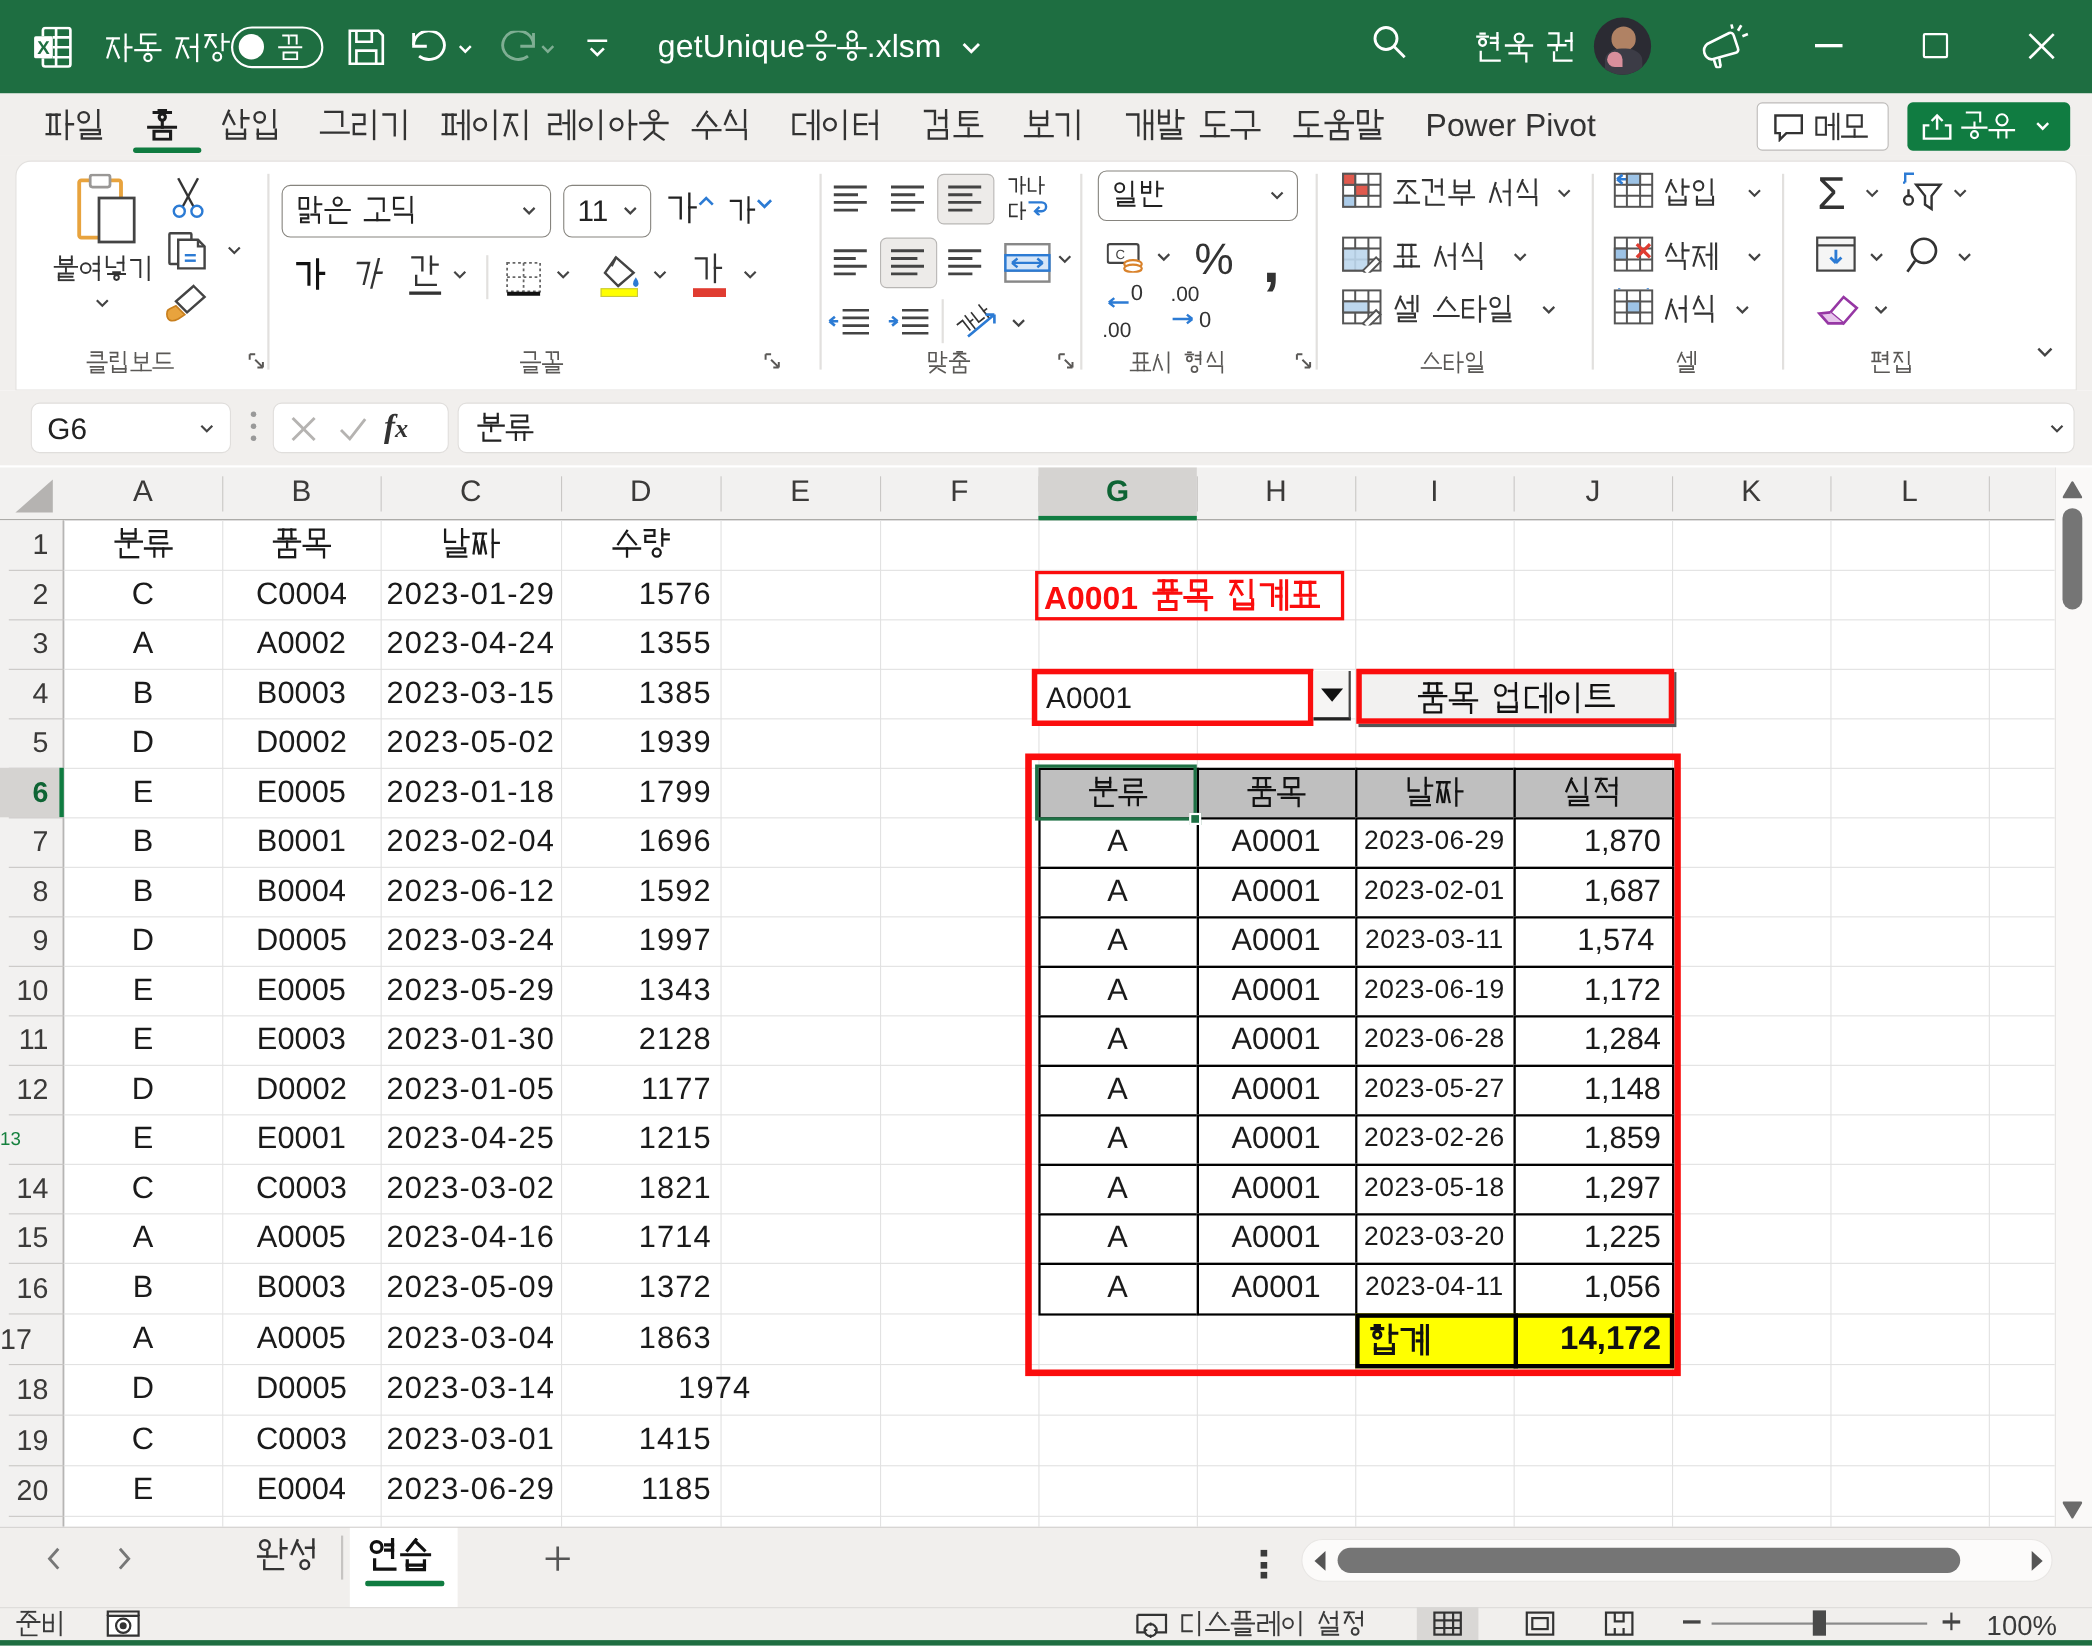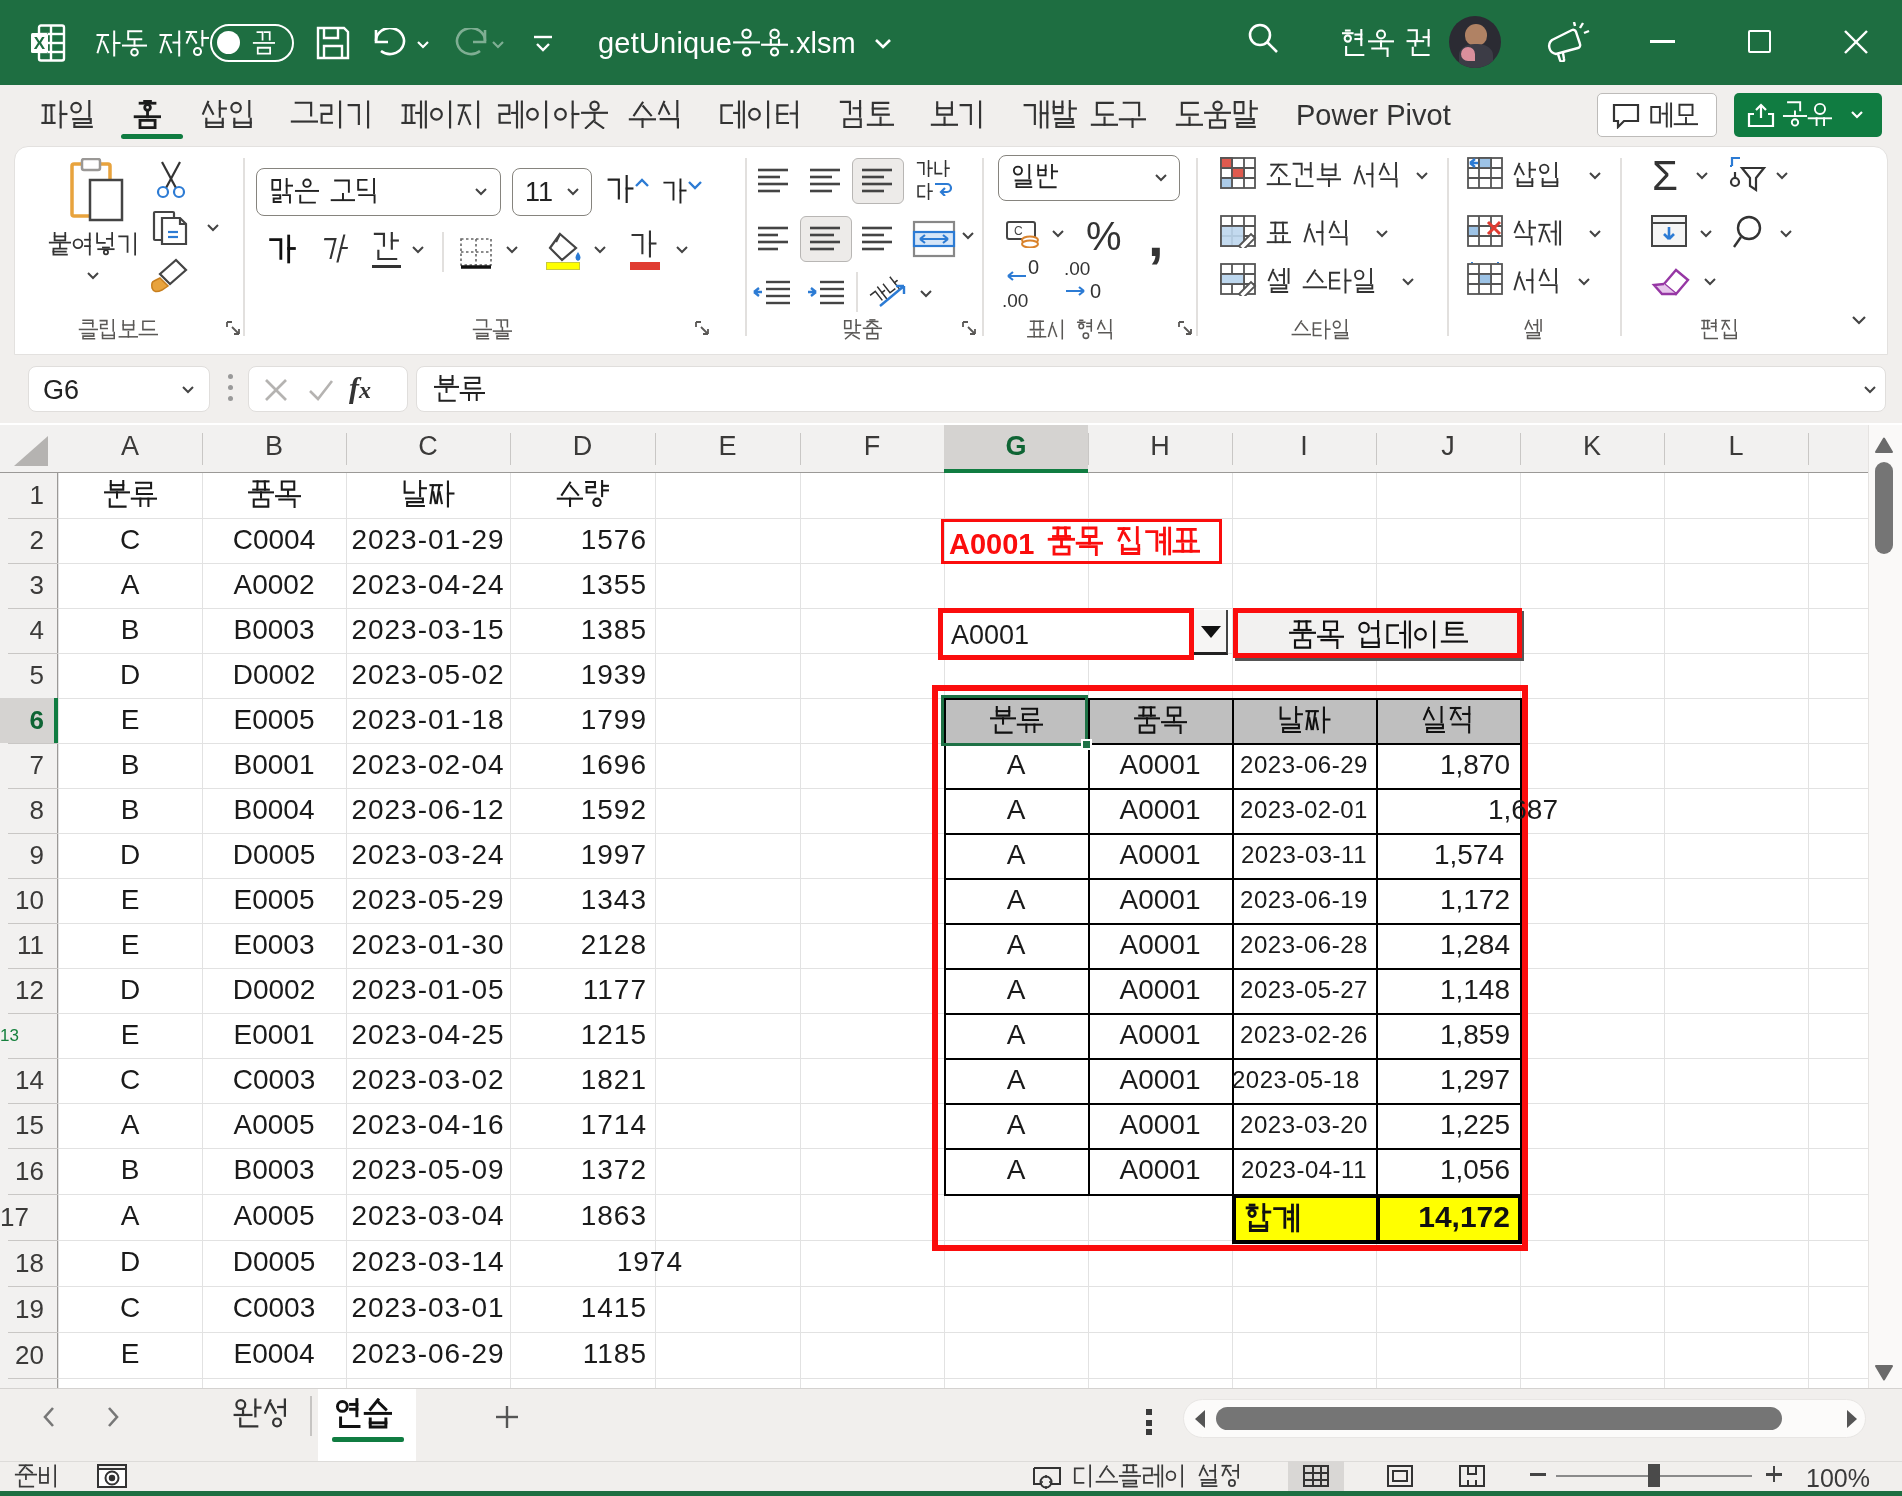--- a/index.html
+++ b/index.html
@@ -1283,21 +1283,21 @@
 <div style="position:absolute;left:1088px;top:743px;width:144px;height:45px;line-height:43px;font-size:28px;color:#1a1a1a;text-align:center;">A0001</div>
 <div style="position:absolute;left:1232px;top:743px;width:144px;height:45px;line-height:43px;font-size:24px;color:#1a1a1a;text-align:center;letter-spacing:0.5px;">2023-06-29</div>
 <div style="position:absolute;left:1376px;top:743px;width:144px;height:45px;line-height:43px;font-size:28px;color:#1a1a1a;text-align:right;padding-right:10px;">1,870</div>
 <div style="position:absolute;left:944px;top:788px;width:146px;height:47px;border:2px solid #000;background:#fff"></div>
 <div style="position:absolute;left:1088px;top:788px;width:146px;height:47px;border:2px solid #000;background:#fff"></div>
 <div style="position:absolute;left:1232px;top:788px;width:146px;height:47px;border:2px solid #000;background:#fff"></div>
 <div style="position:absolute;left:1376px;top:788px;width:146px;height:47px;border:2px solid #000;background:#fff"></div>
 <div style="position:absolute;left:944px;top:788px;width:144px;height:45px;line-height:43px;font-size:28px;color:#1a1a1a;text-align:center;">A</div>
 <div style="position:absolute;left:1088px;top:788px;width:144px;height:45px;line-height:43px;font-size:28px;color:#1a1a1a;text-align:center;">A0001</div>
 <div style="position:absolute;left:1232px;top:788px;width:144px;height:45px;line-height:43px;font-size:24px;color:#1a1a1a;text-align:center;letter-spacing:0.5px;">2023-02-01</div>
-<div style="position:absolute;left:1376px;top:788px;width:144px;height:45px;line-height:43px;font-size:28px;color:#1a1a1a;text-align:right;padding-right:10px;margin-left:48px;">1,687</div>
+<div style="position:absolute;left:1376px;top:788px;width:144px;height:45px;line-height:43px;font-size:28px;color:#1a1a1a;text-align:right;padding-right:10px;">1,687</div>
 <div style="position:absolute;left:944px;top:833px;width:146px;height:47px;border:2px solid #000;background:#fff"></div>
 <div style="position:absolute;left:1088px;top:833px;width:146px;height:47px;border:2px solid #000;background:#fff"></div>
 <div style="position:absolute;left:1232px;top:833px;width:146px;height:47px;border:2px solid #000;background:#fff"></div>
 <div style="position:absolute;left:1376px;top:833px;width:146px;height:47px;border:2px solid #000;background:#fff"></div>
 <div style="position:absolute;left:944px;top:833px;width:144px;height:45px;line-height:43px;font-size:28px;color:#1a1a1a;text-align:center;">A</div>
 <div style="position:absolute;left:1088px;top:833px;width:144px;height:45px;line-height:43px;font-size:28px;color:#1a1a1a;text-align:center;">A0001</div>
 <div style="position:absolute;left:1232px;top:833px;width:144px;height:45px;line-height:43px;font-size:24px;color:#1a1a1a;text-align:center;letter-spacing:0.5px;">2023-03-11</div>
 <div style="position:absolute;left:1376px;top:833px;width:144px;height:50px;line-height:43px;font-size:28px;color:#1a1a1a;text-align:right;padding-right:16px;">1,574</div>
 <div style="position:absolute;left:944px;top:878px;width:146px;height:47px;border:2px solid #000;background:#fff"></div>
 <div style="position:absolute;left:1088px;top:878px;width:146px;height:47px;border:2px solid #000;background:#fff"></div>
@@ -1330,21 +1330,21 @@
 <div style="position:absolute;left:944px;top:1013px;width:144px;height:45px;line-height:43px;font-size:28px;color:#1a1a1a;text-align:center;">A</div>
 <div style="position:absolute;left:1088px;top:1013px;width:144px;height:45px;line-height:43px;font-size:28px;color:#1a1a1a;text-align:center;">A0001</div>
 <div style="position:absolute;left:1232px;top:1013px;width:144px;height:45px;line-height:43px;font-size:24px;color:#1a1a1a;text-align:center;letter-spacing:0.5px;">2023-02-26</div>
 <div style="position:absolute;left:1376px;top:1013px;width:144px;height:45px;line-height:43px;font-size:28px;color:#1a1a1a;text-align:right;padding-right:10px;">1,859</div>
 <div style="position:absolute;left:944px;top:1058px;width:146px;height:47px;border:2px solid #000;background:#fff"></div>
 <div style="position:absolute;left:1088px;top:1058px;width:146px;height:47px;border:2px solid #000;background:#fff"></div>
 <div style="position:absolute;left:1232px;top:1058px;width:146px;height:47px;border:2px solid #000;background:#fff"></div>
 <div style="position:absolute;left:1376px;top:1058px;width:146px;height:47px;border:2px solid #000;background:#fff"></div>
 <div style="position:absolute;left:944px;top:1058px;width:144px;height:45px;line-height:43px;font-size:28px;color:#1a1a1a;text-align:center;">A</div>
 <div style="position:absolute;left:1088px;top:1058px;width:144px;height:45px;line-height:43px;font-size:28px;color:#1a1a1a;text-align:center;">A0001</div>
-<div style="position:absolute;left:1232px;top:1058px;width:144px;height:45px;line-height:43px;font-size:24px;color:#1a1a1a;letter-spacing:0.5px;">2023-05-18</div>
+<div style="position:absolute;left:1232px;top:1058px;width:144px;height:45px;line-height:43px;font-size:24px;color:#1a1a1a;text-align:center;letter-spacing:0.5px;">2023-05-18</div>
 <div style="position:absolute;left:1376px;top:1058px;width:144px;height:45px;line-height:43px;font-size:28px;color:#1a1a1a;text-align:right;padding-right:10px;">1,297</div>
 <div style="position:absolute;left:944px;top:1103px;width:146px;height:47px;border:2px solid #000;background:#fff"></div>
 <div style="position:absolute;left:1088px;top:1103px;width:146px;height:47px;border:2px solid #000;background:#fff"></div>
 <div style="position:absolute;left:1232px;top:1103px;width:146px;height:47px;border:2px solid #000;background:#fff"></div>
 <div style="position:absolute;left:1376px;top:1103px;width:146px;height:47px;border:2px solid #000;background:#fff"></div>
 <div style="position:absolute;left:944px;top:1103px;width:144px;height:45px;line-height:43px;font-size:28px;color:#1a1a1a;text-align:center;">A</div>
 <div style="position:absolute;left:1088px;top:1103px;width:144px;height:45px;line-height:43px;font-size:28px;color:#1a1a1a;text-align:center;">A0001</div>
 <div style="position:absolute;left:1232px;top:1103px;width:144px;height:45px;line-height:43px;font-size:24px;color:#1a1a1a;text-align:center;letter-spacing:0.5px;">2023-03-20</div>
 <div style="position:absolute;left:1376px;top:1103px;width:144px;height:45px;line-height:43px;font-size:28px;color:#1a1a1a;text-align:right;padding-right:10px;">1,225</div>
 <div style="position:absolute;left:944px;top:1148px;width:146px;height:48px;border:2px solid #000;background:#fff"></div>

